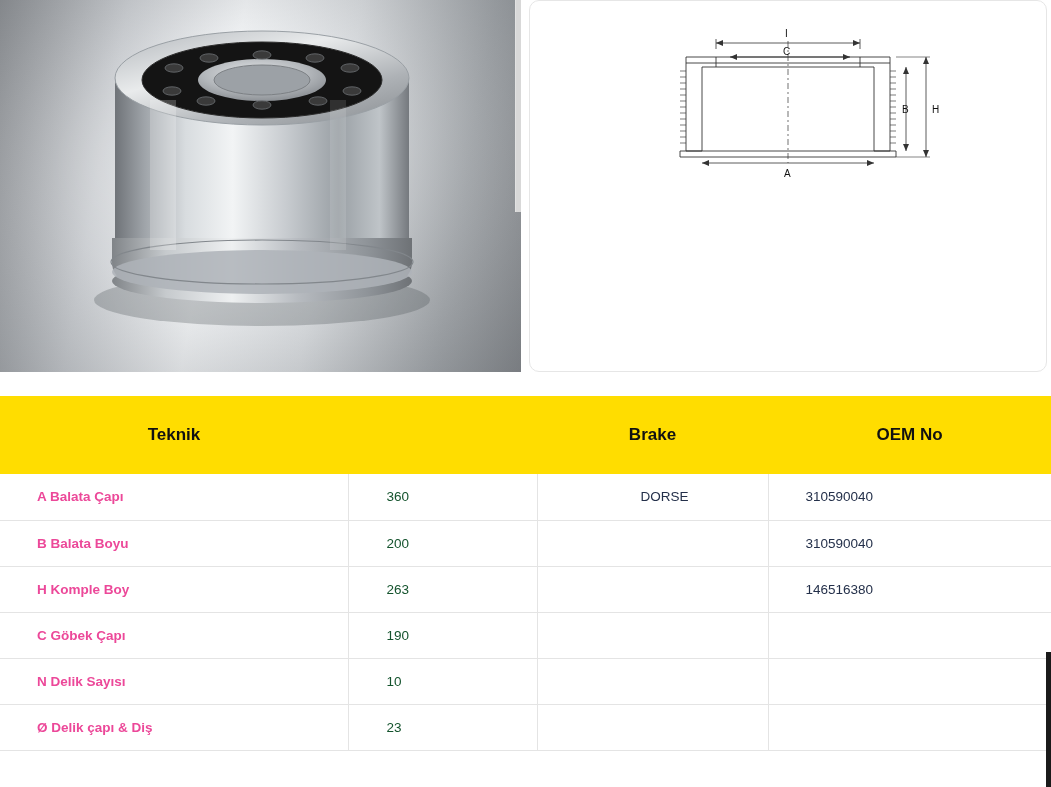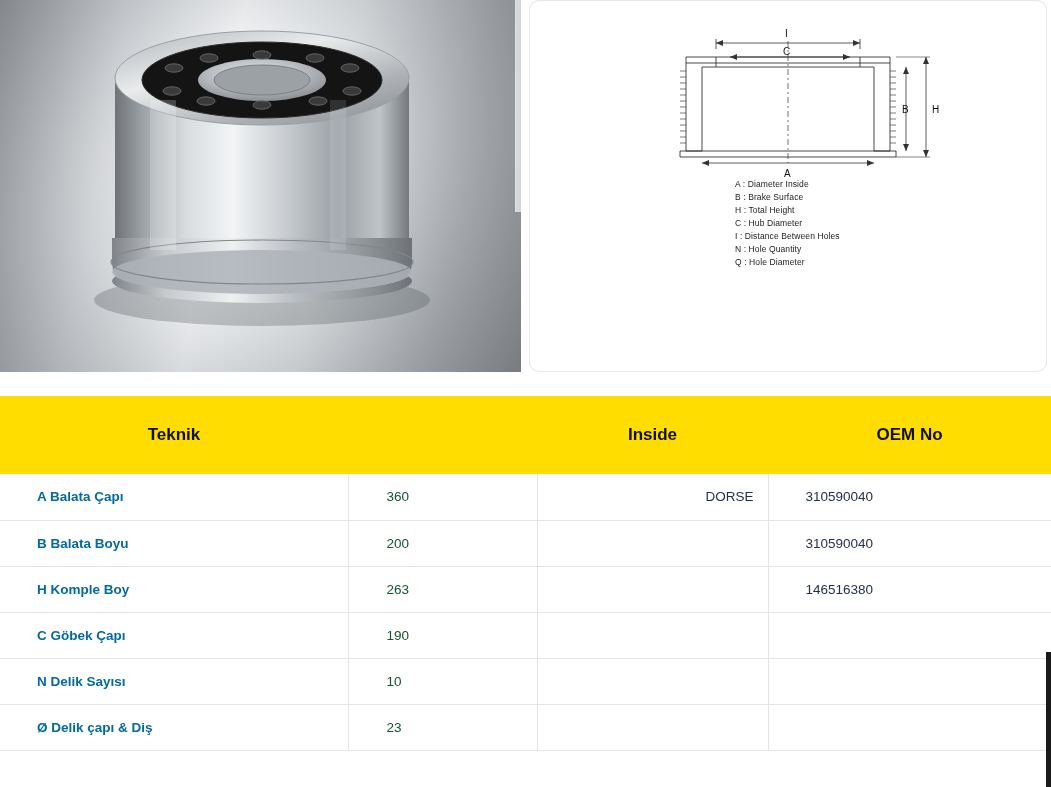--- a/index.html
+++ b/index.html
@@ -118,24 +118,24 @@
     border-right: 1px solid #e4e4e4;
     font-size: 13.5px;
     color: #14213d;
     padding: 0 14px;
     vertical-align: middle;
     background: #ffffff;
   }
   table.spec tbody td.label {
     font-weight: bold;
     padding-left: 37px;
-    color: #0369a1;
+    color: #ec4899;
   }
   table.spec tbody td.val { text-align: left; padding-left: 38px; color: #14532d; }
-  table.spec tbody td.model { text-align: right; padding-left: 38px; color: #24304a; }
+  table.spec tbody td.model { text-align: center; padding-left: 38px; color: #24304a; }
   table.spec tbody td.oem { text-align: left; padding-left: 37px; color: #24304a; border-right: none; }
 
   
   .page-scroll {
     position: absolute;
     right: 0;
     top: 652px;
     width: 5px;
     height: 135px;
     background: #1a1a1a;
@@ -276,39 +276,30 @@
 
         <g font-family="Liberation Sans, sans-serif" font-size="10" fill="#111">
           <text x="255" y="36">I</text>
           <text x="253" y="54">C</text>
           <text x="254" y="176">A</text>
           <text x="372" y="112">B</text>
           <text x="402" y="112">H</text>
         </g>
       </svg>
 
-      <div class="legend">
-        <div>A : Diameter Inside</div>
-        <div>B : Brake Surface</div>
-        <div>H : Total Height</div>
-        <div>C : Hub Diameter</div>
-        <div>I  : Distance Between Holes</div>
-        <div>N : Hole Quantity</div>
-        <div>Q : Hole Diameter</div>
-      </div>
     </div>
   </div>
 
   <div class="table-wrap">
     <table class="spec">
       <thead>
         <tr>
           <th class="c0">Teknik</th>
           <th class="c1"></th>
-          <th class="c2">Inside</th>
+          <th class="c2">Brake</th>
           <th class="c3">OEM No</th>
         </tr>
       </thead>
       <tbody>
         <tr>
           <td class="label">A Balata Çapı</td>
           <td class="val">360</td>
           <td class="model">DORSE</td>
           <td class="oem">310590040</td>
         </tr>

